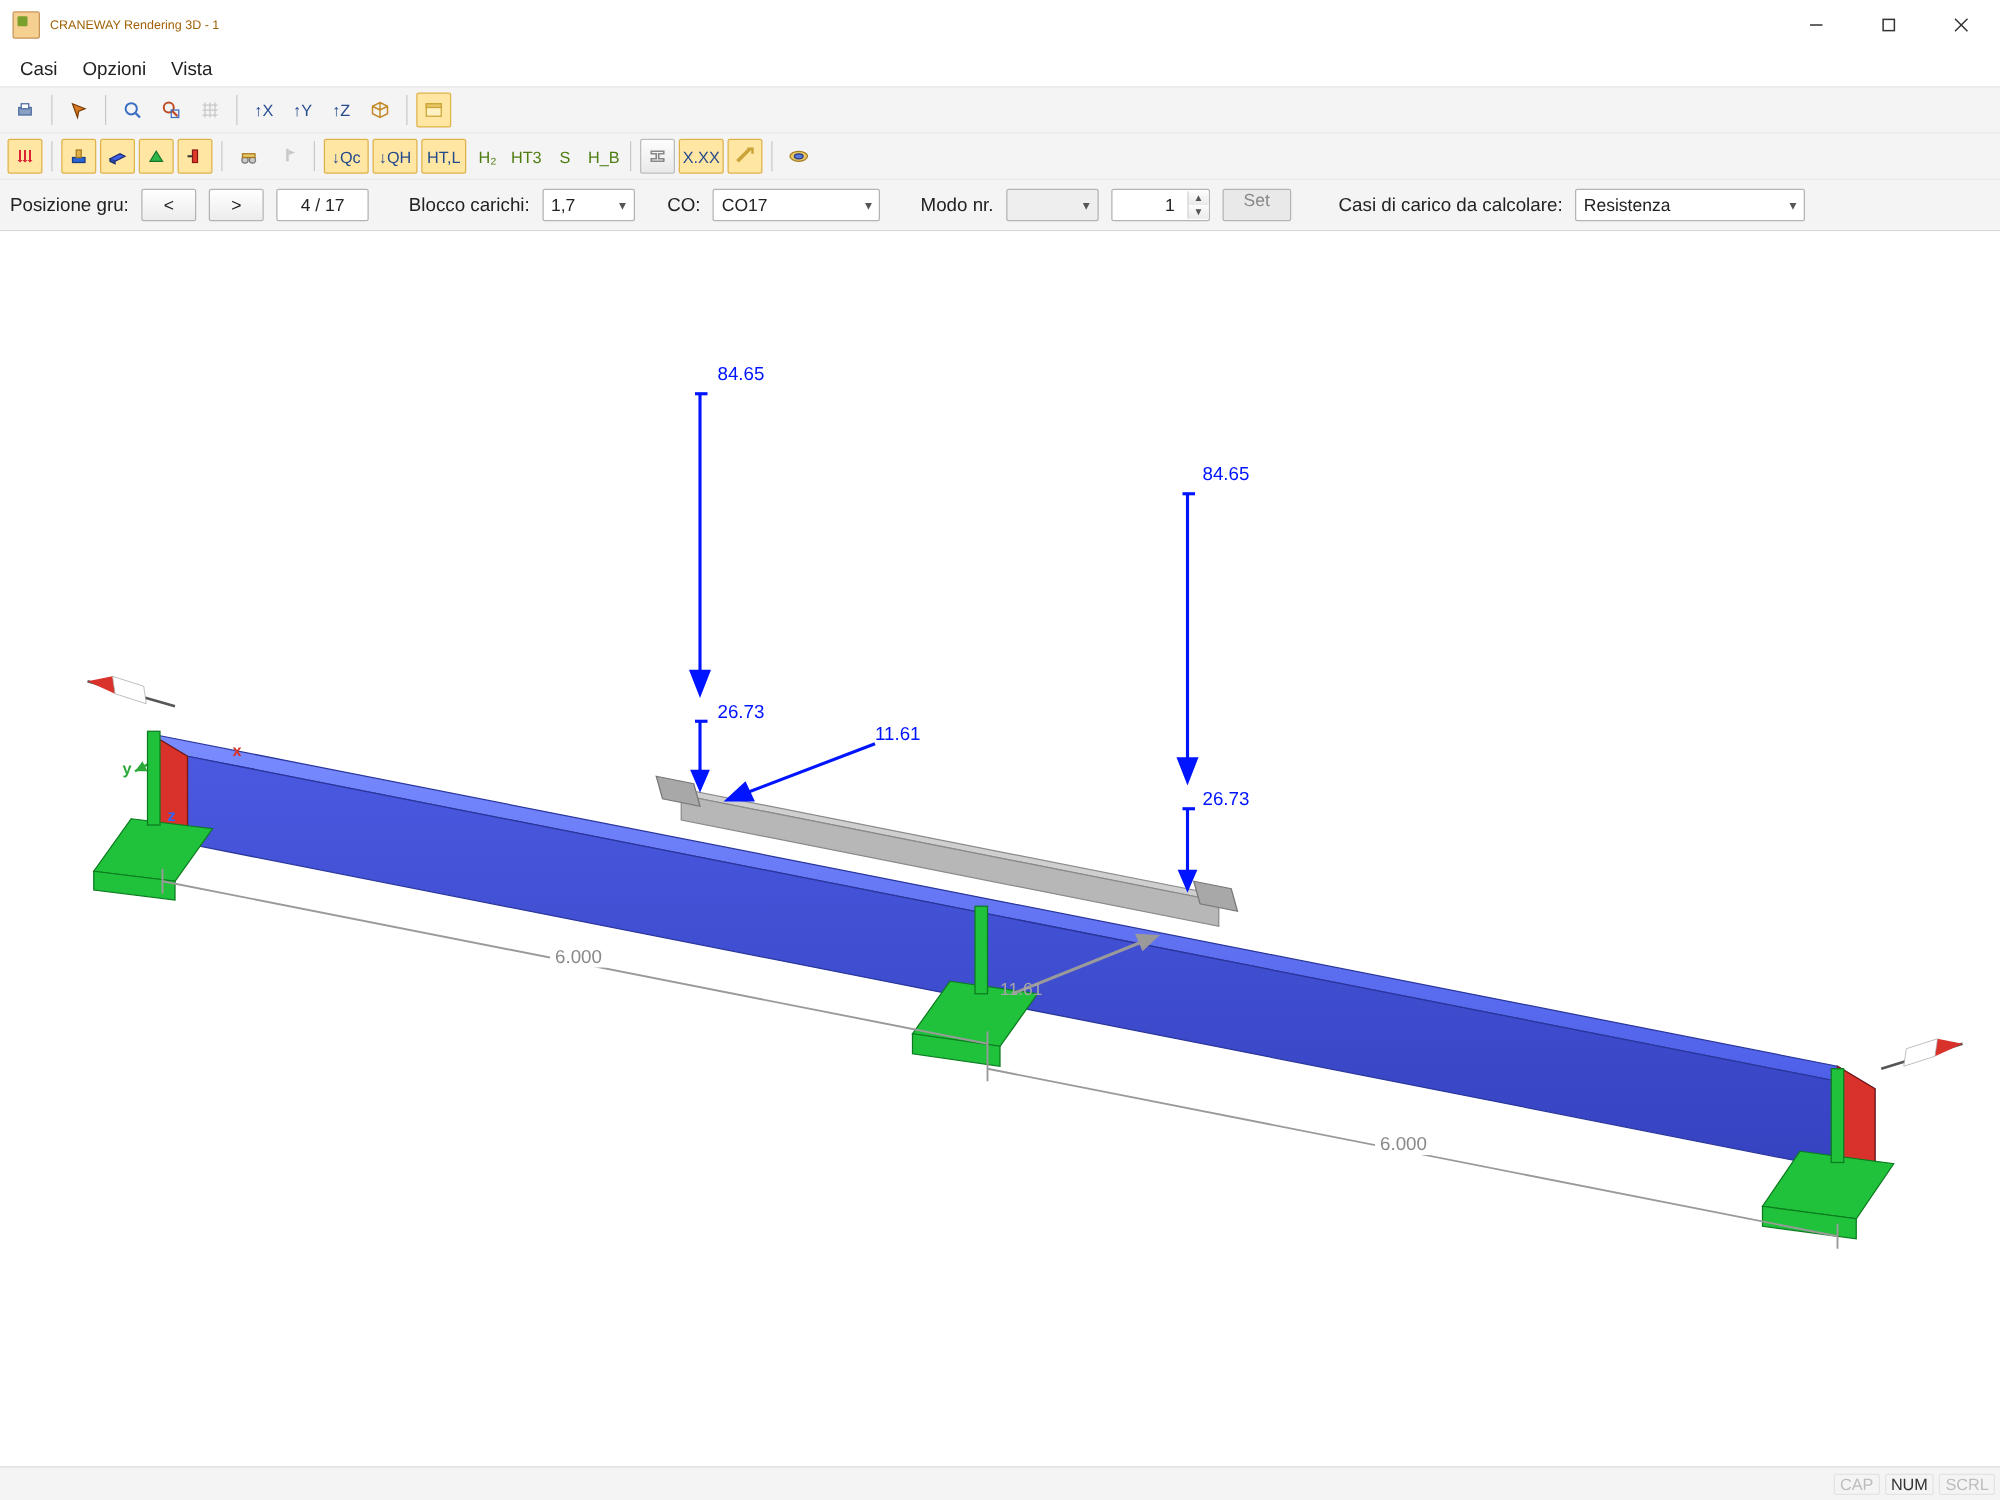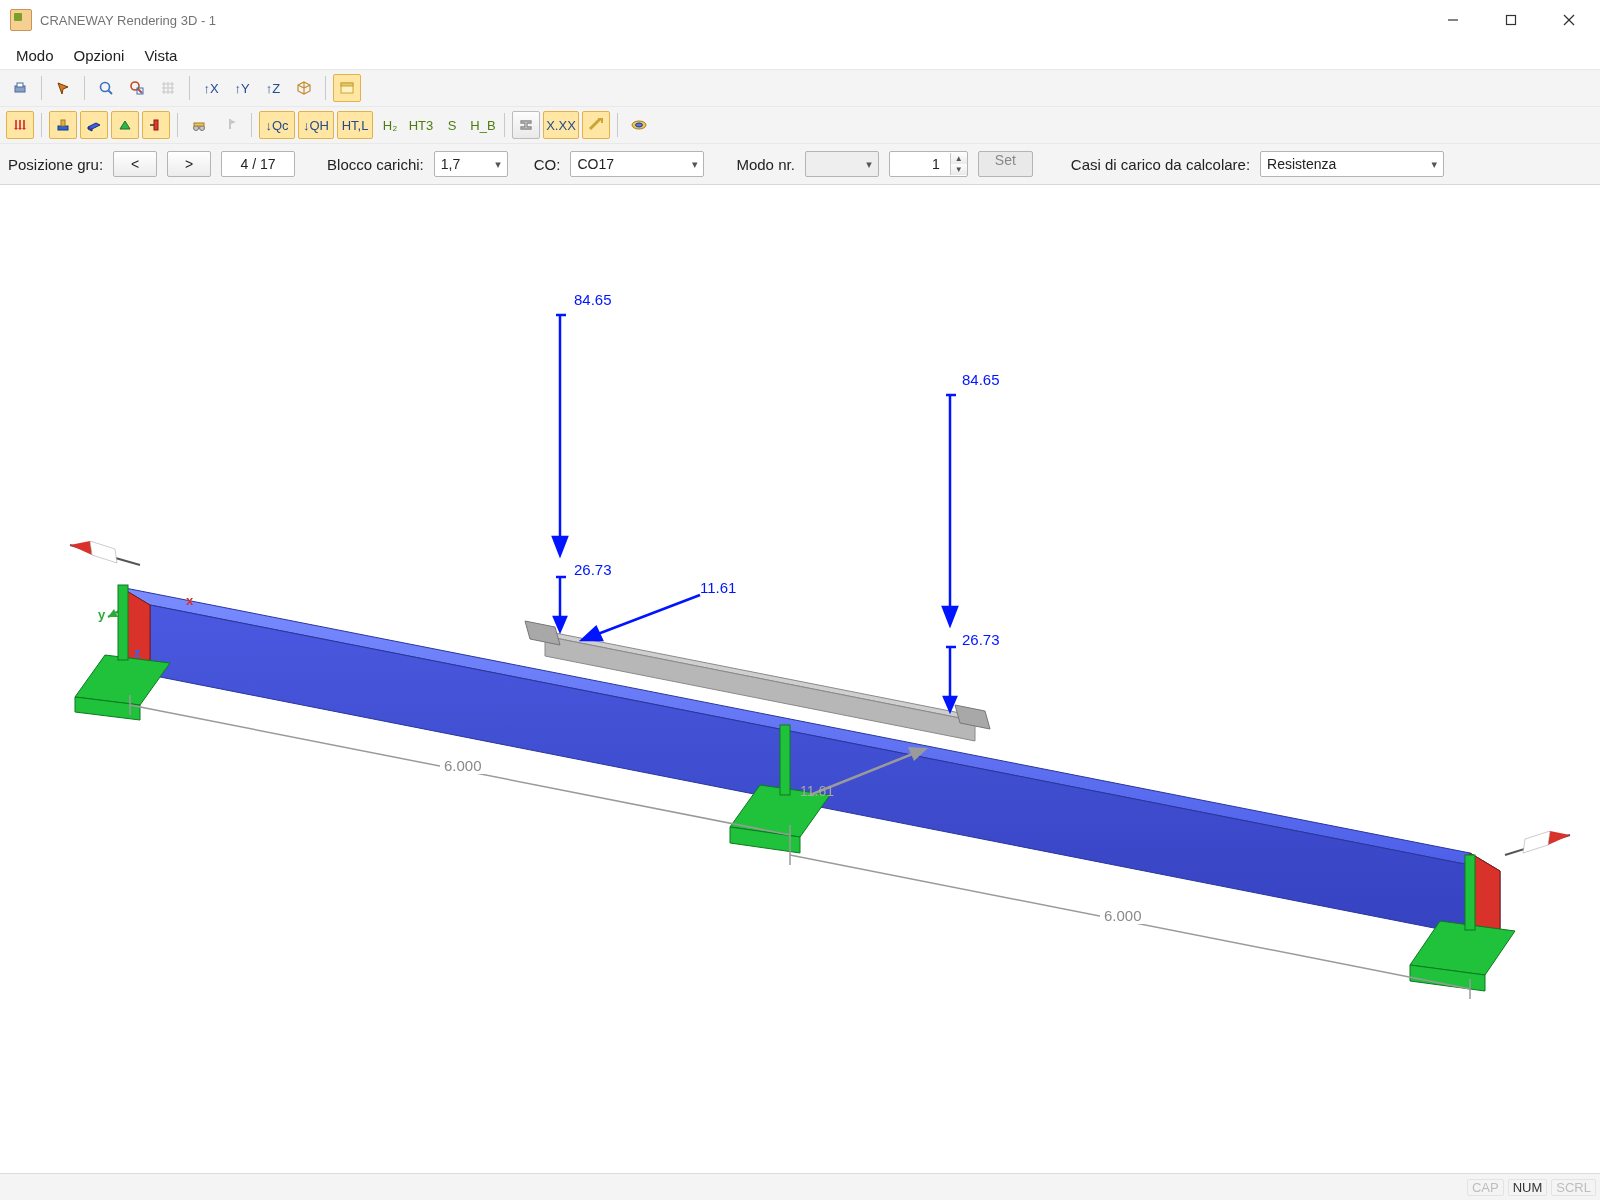--- a/index.html
+++ b/index.html
@@ -1,19 +1,19 @@
 <!DOCTYPE html>
 <html><head>
 <meta charset="utf-8">
 <style>
   html,body{margin:0;padding:0;width:1600px;height:1200px;font-family:"Segoe UI",Tahoma,sans-serif;font-size:15px;color:#222;background:#fff;overflow:hidden}
   .titlebar{display:flex;align-items:center;height:40px;padding:0 2px;background:#fff;border-bottom:1px solid #fff}
   .titlebar .appicon{width:20px;height:20px;margin:0 8px;display:inline-block;border:1px solid #c8945a;background:#f5d090;border-radius:2px;position:relative}
   .titlebar .appicon::after{content:"";position:absolute;left:3px;top:3px;width:8px;height:8px;background:#7aa02c;border-radius:1px}
-  .titlebar .title{flex:0 0 auto;font-size:13px;color:#737373}
+  .titlebar .title{flex:0 0 auto;font-size:10px;color:#a16207}
   .titlebar .spacer{flex:1}
   .winbtn{width:58px;height:40px;display:flex;align-items:center;justify-content:center;color:#333}
   .winbtn svg{stroke:#333;stroke-width:1.2;fill:none}
   .menubar{display:flex;align-items:center;height:28px;padding:0 6px;background:#fff}
   .menuitem{padding:2px 10px;font-size:15px;color:#222}
   .toolbar{display:flex;align-items:center;height:32px;padding:2px 6px;gap:3px;background:#f4f4f4;border-top:1px solid #e8e8e8}
   .toolbar .sep{width:1px;height:24px;background:#c9c9c9;margin:0 4px}
   .tbtn{width:26px;height:26px;display:flex;align-items:center;justify-content:center;border:1px solid transparent;border-radius:2px;font-size:13px;color:#254a8d}
   .tbtn.iconbox{border-color:#bcbcbc;background:linear-gradient(#fdfdfd,#e9e9e9)}
   .tbtn.active{background:#ffe7a3;border-color:#e0b24a}
@@ -59,21 +59,21 @@
     </div>
   <div class="winbtn">
       <svg width="12" height="12">
         <line x1="1" y1="1" x2="11" y2="11"></line>
         <line x1="11" y1="1" x2="1" y2="11"></line>
       </svg>
     </div>
 </div>
 
 <div class="menubar">
-  <div class="menuitem">Modo</div>
+  <div class="menuitem">Casi</div>
   <div class="menuitem">Opzioni</div>
   <div class="menuitem">Vista</div>
 </div>
 
 <div class="toolbar">
   <div class="tbtn">
       <svg width="16" height="16" viewBox="0 0 16 16">
         <rect x="3" y="6" width="10" height="6" fill="#8aa1c4" stroke="#4a6aa0"></rect>
         <rect x="5" y="3" width="6" height="4" fill="#fff" stroke="#4a6aa0"></rect>
       </svg>

